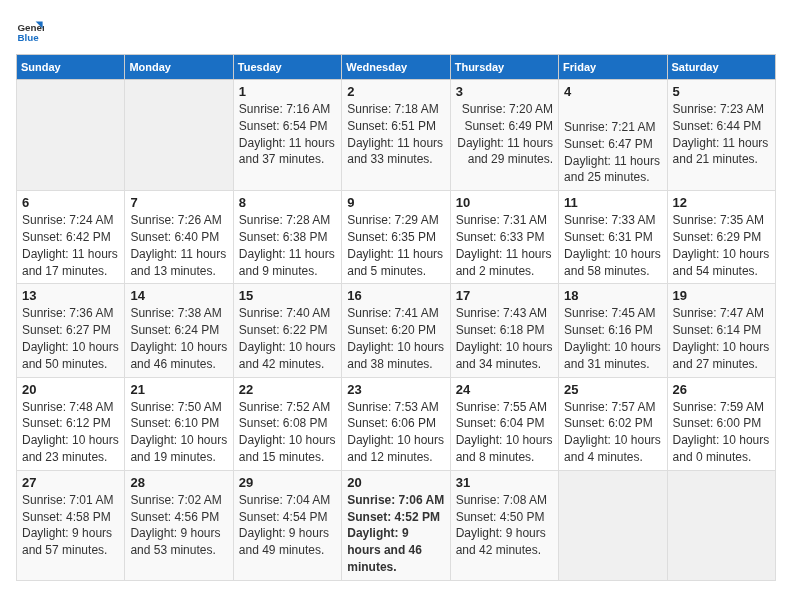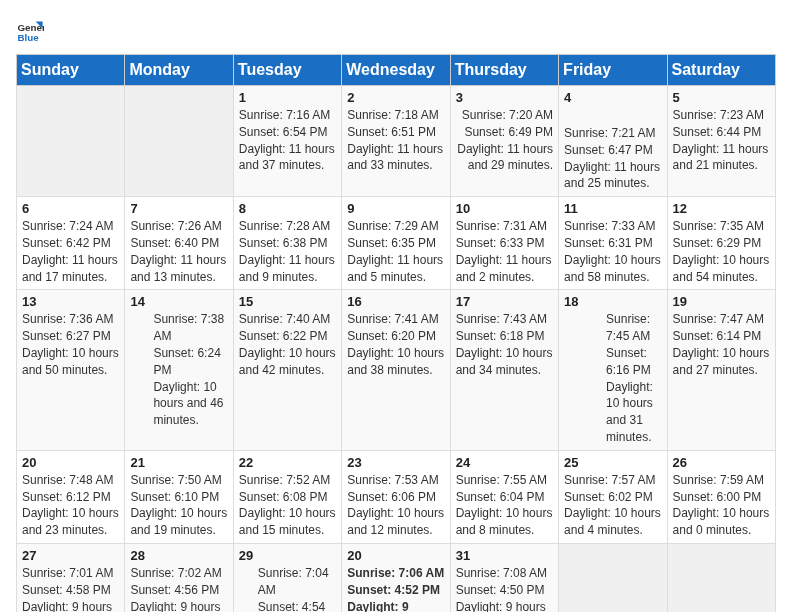--- a/index.html
+++ b/index.html
@@ -42,21 +42,21 @@
       border-collapse: collapse;
       font-size: 11px;
     }
     thead tr {
       background-color: #1a6fc4;
       color: #fff;
     }
     thead th {
       padding: 6px 4px;
       text-align: left;
-      font-size: 16px;
+      font-size: 11px;
       font-weight: bold;
       border: 1px solid #ccc;
     }
     tbody tr {
       background: #fff;
     }
     tbody tr:nth-child(odd) {
       background: #f9f9f9;
     }
     td {
@@ -197,21 +197,21 @@
       </tr>
       <tr>
         <td>
           <span class="day-num">13</span>
           <div class="day-info" style="white-space: pre-line;">Sunrise: 7:36 AM
 Sunset: 6:27 PM
 Daylight: 10 hours and 50 minutes.</div>
         </td>
         <td>
           <span class="day-num">14</span>
-          <div class="day-info" style="white-space: pre-line; margin-left: 23px;">Sunrise: 7:38 AM
+          <div class="day-info" style="white-space: pre-line;">Sunrise: 7:38 AM
 Sunset: 6:24 PM
 Daylight: 10 hours and 46 minutes.</div>
         </td>
         <td>
           <span class="day-num">15</span>
           <div class="day-info" style="white-space: pre-line;">Sunrise: 7:40 AM
 Sunset: 6:22 PM
 Daylight: 10 hours and 42 minutes.</div>
         </td>
         <td>
@@ -221,21 +221,21 @@
 Daylight: 10 hours and 38 minutes.</div>
         </td>
         <td>
           <span class="day-num">17</span>
           <div class="day-info" style="white-space: pre-line;">Sunrise: 7:43 AM
 Sunset: 6:18 PM
 Daylight: 10 hours and 34 minutes.</div>
         </td>
         <td>
           <span class="day-num">18</span>
-          <div class="day-info" style="white-space: pre-line; margin-left: 42px;">Sunrise: 7:45 AM
+          <div class="day-info" style="white-space: pre-line;">Sunrise: 7:45 AM
 Sunset: 6:16 PM
 Daylight: 10 hours and 31 minutes.</div>
         </td>
         <td>
           <span class="day-num">19</span>
           <div class="day-info" style="white-space: pre-line;">Sunrise: 7:47 AM
 Sunset: 6:14 PM
 Daylight: 10 hours and 27 minutes.</div>
         </td>
       </tr>
@@ -291,21 +291,21 @@
 Daylight: 9 hours and 57 minutes.</div>
         </td>
         <td>
           <span class="day-num">28</span>
           <div class="day-info" style="white-space: pre-line;">Sunrise: 7:02 AM
 Sunset: 4:56 PM
 Daylight: 9 hours and 53 minutes.</div>
         </td>
         <td>
           <span class="day-num">29</span>
-          <div class="day-info" style="white-space: pre-line; margin-left: 19px;">Sunrise: 7:04 AM
+          <div class="day-info" style="white-space: pre-line;">Sunrise: 7:04 AM
 Sunset: 4:54 PM
 Daylight: 9 hours and 49 minutes.</div>
         </td>
         <td>
           <span class="day-num">20</span>
           <div class="day-info" style="white-space: pre-line; font-weight: bold;">Sunrise: 7:06 AM
 Sunset: 4:52 PM
 Daylight: 9 hours and 46 minutes.</div>
         </td>
         <td>

